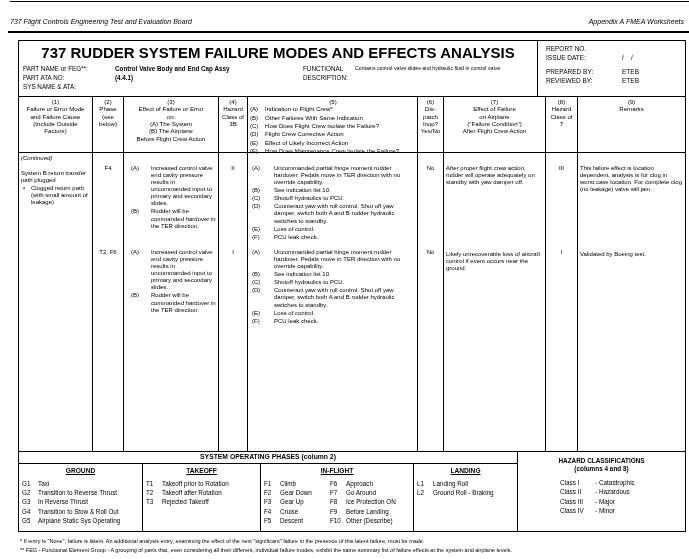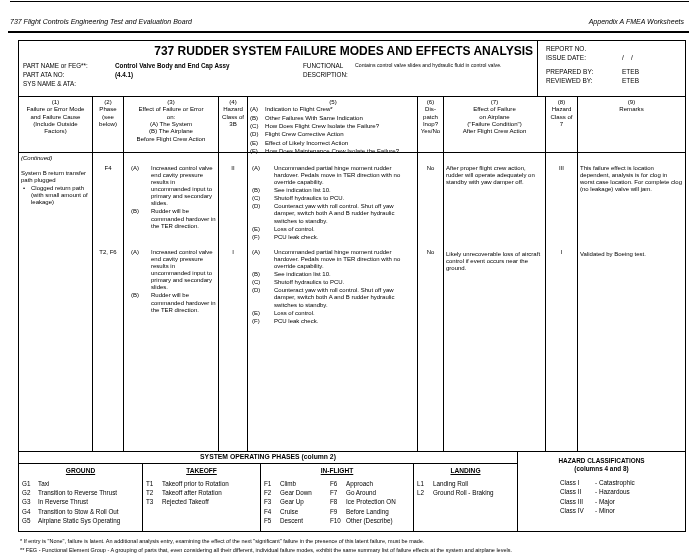--- a/index.html
+++ b/index.html
@@ -9,21 +9,21 @@
   .runhead{position:absolute;top:18px;left:10px;right:5px;display:flex;justify-content:space-between;
            font-size:7px;font-style:italic;}
   .runrule{position:absolute;top:31px;left:8px;right:0;height:1.5px;background:#000;}
 
   .doc{position:absolute;left:18px;top:40px;width:668px;height:492px;border:1.5px solid #000;
        box-sizing:border-box;display:flex;flex-direction:column;}
 
   
   .titleblock{display:flex;height:56px;border-bottom:1px solid #000;box-sizing:border-box;}
   .titleleft{flex:1;padding:2px 4px 0 4px;box-sizing:border-box;min-width:0;}
-  .doctitle{text-align:right;font-weight:bold;font-size:12px;margin-top:1px;}
+  .doctitle{text-align:center;font-weight:bold;font-size:15px;margin-top:1px;}
   .fieldrows{display:flex;margin-top:3px;}
   .leftfields{width:280px;font-size:6.3px;line-height:1.45;}
   .frow{display:flex;}
   .flabel{width:92px;flex:0 0 92px;}
   .fvalue{font-weight:bold;}
   .funcblock{flex:1;display:flex;font-size:6.3px;line-height:1.45;min-width:0;}
   .funclabel{width:52px;flex:0 0 52px;white-space:pre-line;}
   .funcvalue{flex:1;font-size:5.2px;padding-top:1px;white-space:nowrap;}
   .reportbox{width:148px;flex:0 0 148px;border-left:1px solid #000;box-sizing:border-box;
              padding:3px 0 0 8px;font-size:6.5px;line-height:1.45;}

